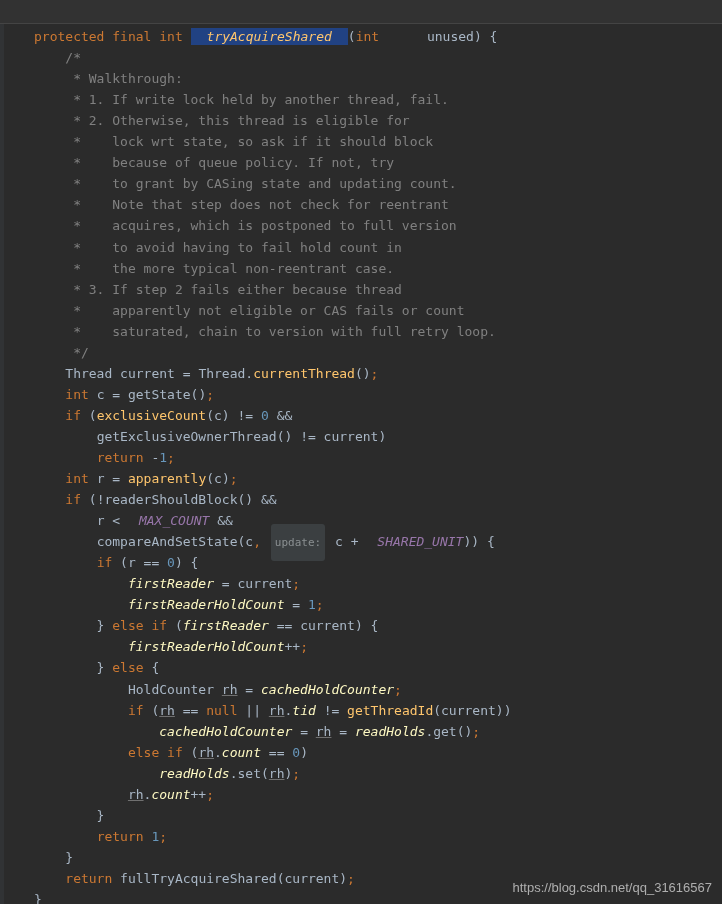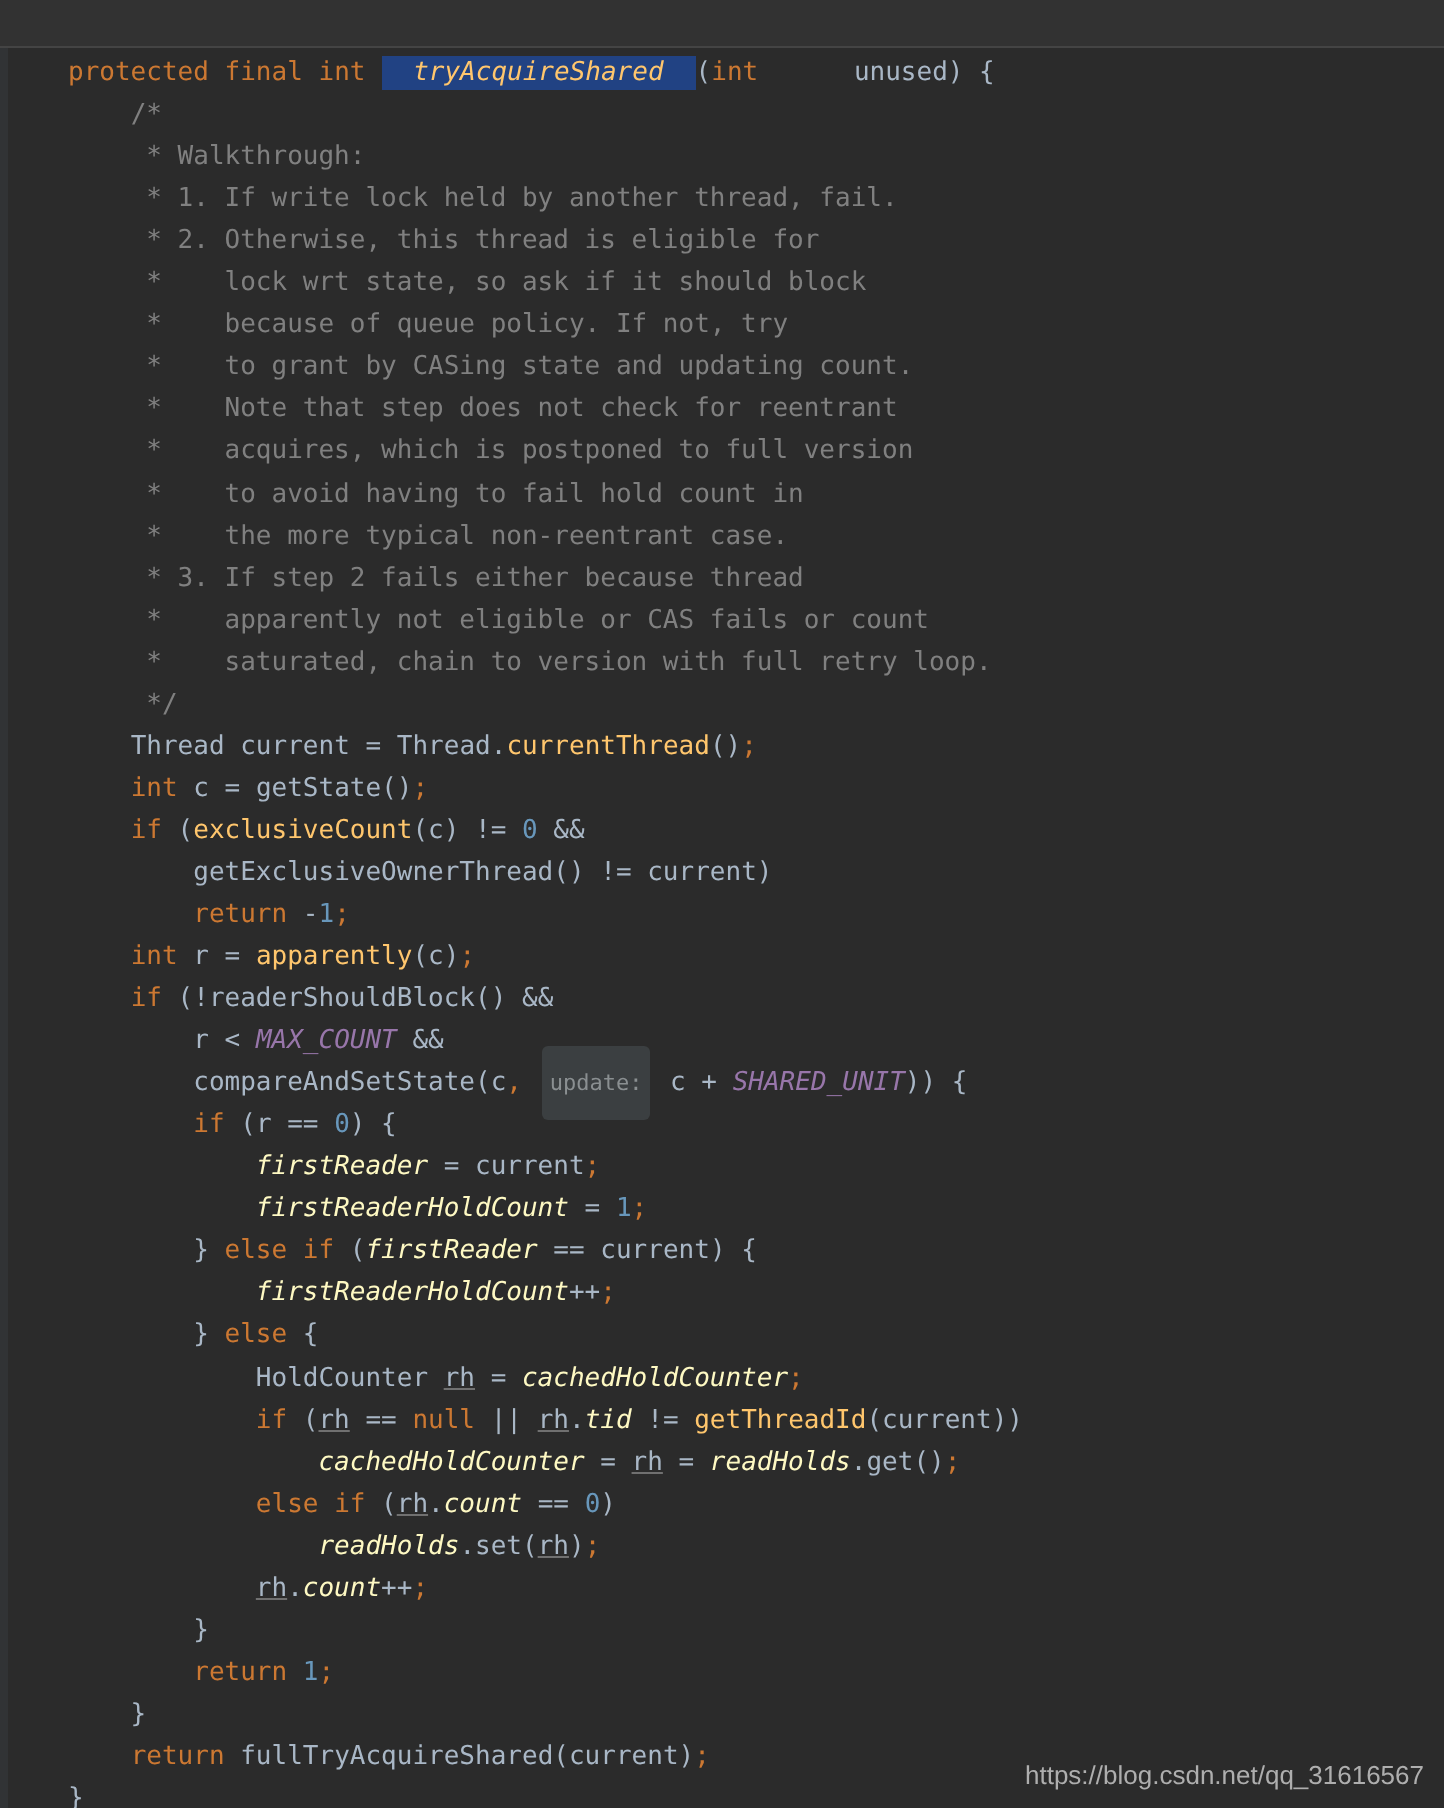--- a/index.html
+++ b/index.html
@@ -30,21 +30,21 @@
   .code {
     position: relative;
     padding: 5px 0 0 34px;
     white-space: pre;
   }
   .kw    { color: #cc7832; }
   .comm  { color: #808080; }
   .num   { color: #6897bb; }
   .fni   { color: #ffc66d; }
   .stat  { color: #fef9c3; font-style: italic; }
-  .const { color: #9876aa; font-style: italic; }
+  .const { color: #9876aa; font-style: italic; margin-left: 11px; }
   .param { color: #a9b7c6; margin-left: 40px; }
   .ul    { text-decoration-line: underline; text-decoration-style: solid; text-decoration-color: #707070; }
   .hlname {
     background: #214283;
     color: #ffc66d;
     font-style: italic;
     padding: 1px 16px;
   }
   .hint {
     background: #3b3f41;

